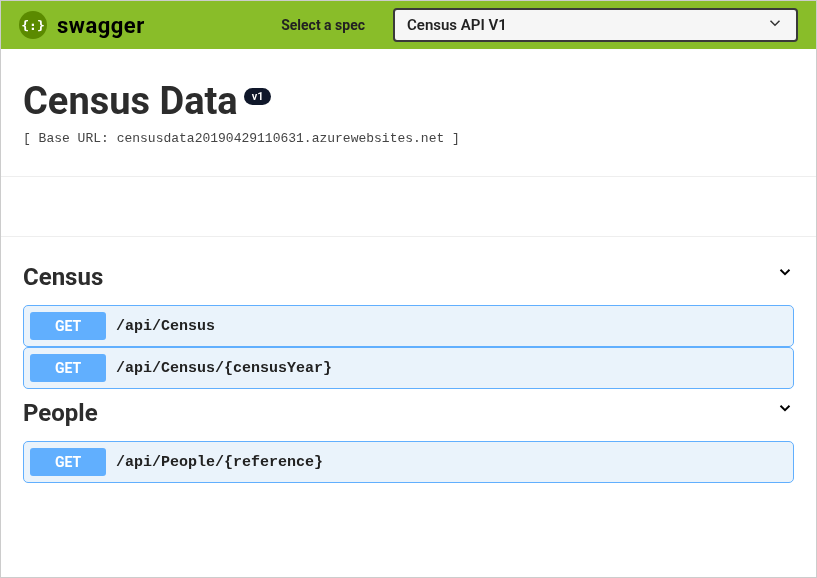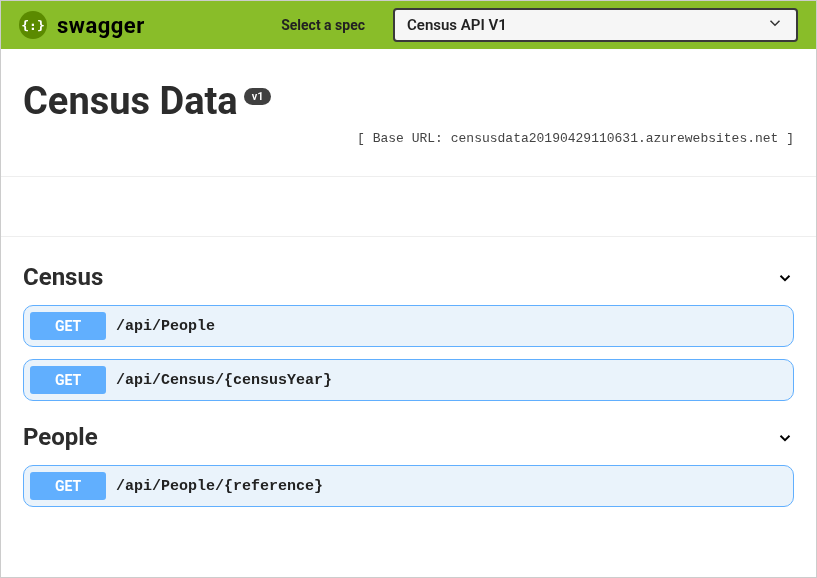--- a/index.html
+++ b/index.html
@@ -61,34 +61,33 @@
     color: #222;
     cursor: pointer;
   }
   .spec-select .chev {
     position: absolute;
     right: 12px;
   }
   .info {
     padding: 30px 22px 30px 22px;
     border-bottom: 1px solid #eee;
-    text-align: right;
   }
   .title-row {
     display: flex;
     align-items: baseline;
     gap: 6px;
   }
   .title {
     font-size: 38px;
     font-weight: 700;
     color: #2c2c2c;
   }
   .version-badge {
-    background: #404040;
+    background: #0f172a;
     color: #fff;
     font-size: 11px;
     font-weight: 600;
     padding: 2px 8px;
     border-radius: 14px;
     position: relative;
     top: -14px;
   }
   .baseurl {
     font-family: "Courier New", monospace;
@@ -106,38 +105,37 @@
   }
   .gap-block {
     height: 60px;
     border-bottom: 1px solid #eee;
   }
   .ops {
     padding: 16px 22px;
   }
   .tag-row {
     display: flex;
-    align-items: flex-end;
+    align-items: flex-start;
     justify-content: space-between;
     padding: 10px 0 14px 0;
     cursor: pointer;
   }
   .tag-name {
     font-size: 24px;
     font-weight: 700;
     color: #2c2c2c;
   }
   .op-row {
     border: 1px solid #61affe;
     background: #eaf3fb;
-    border-radius: 10px;
+    border-radius: 5px;
     display: flex;
     align-items: center;
     padding: 6px;
-    margin-bottom: 12px;
     cursor: pointer;
   }
   .method-badge {
     background: #61affe;
     color: #fff;
     font-weight: 700;
     font-size: 14px;
     padding: 6px 0;
     width: 76px;
     text-align: center;
@@ -187,21 +185,21 @@
   <div class="tag-row">
     <span class="tag-name">Census</span>
     <span>
       <svg class="chev-svg" viewBox="0 0 24 24">
           <path d="M6 9l6 6 6-6" fill="none" stroke="#000" stroke-width="2.5"></path>
         </svg>
     </span>
   </div>
   <div class="op-row">
     <span class="method-badge">GET</span>
-    <span class="op-path">/api/People</span>
+    <span class="op-path">/api/Census</span>
   </div>
   <div class="op-row">
     <span class="method-badge">GET</span>
     <span class="op-path">/api/Census/{censusYear}</span>
   </div>
 
   <div class="tag-row">
     <span class="tag-name">People</span>
     <span>
       <svg class="chev-svg" viewBox="0 0 24 24">

